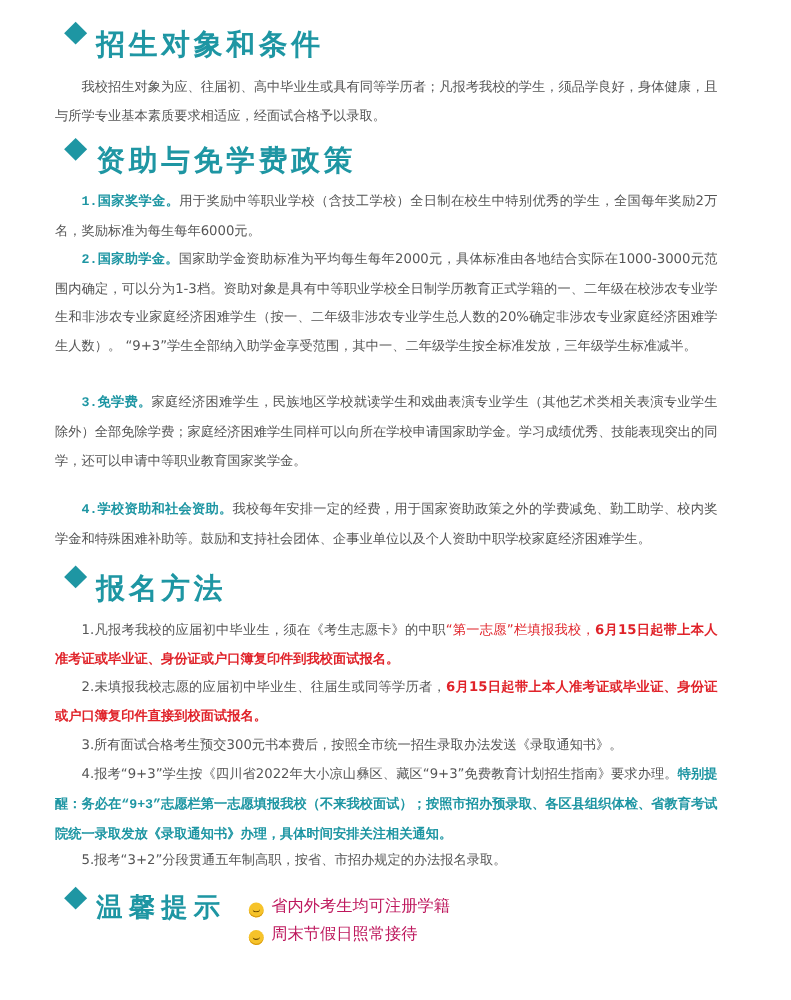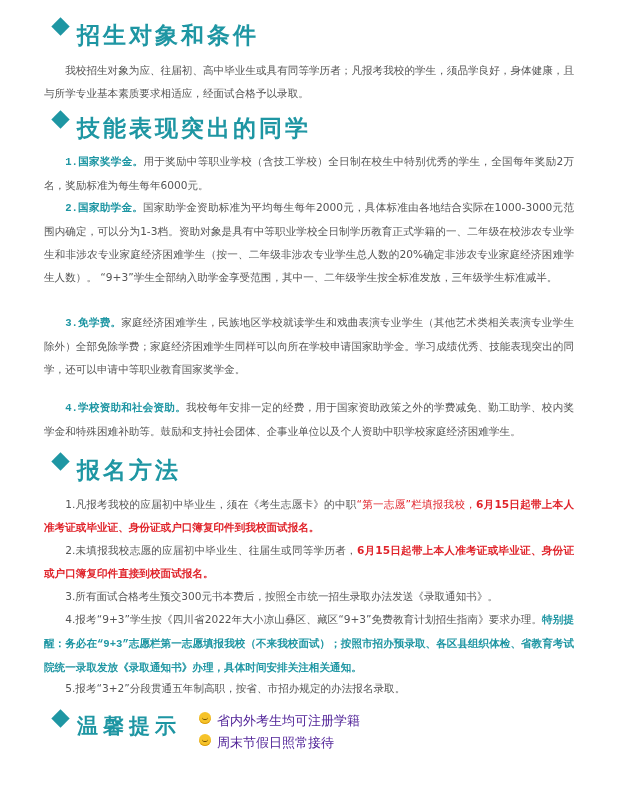--- a/index.html
+++ b/index.html
@@ -10,38 +10,38 @@
   .diamond { display:inline-block; width:13px; height:13px; background:#1e96a3;
              transform:rotate(45deg); margin:0 10px 0 4px; }
   .para { position:absolute; left:44px; width:530px; font-size:10.6px;
           line-height:23px; color:#555555; text-indent:2em; text-align:justify; }
   .hl { color:#1e96a3; font-weight:bold;font-family:Liberation Mono, monospace; }
   .red { color:#e0232a; }
   .redb { color:#e0232a; font-weight:bold; }
   .tips { position:absolute; left:50px; top:712px; display:flex; align-items:flex-start; }
   .tips .sec-title { position:static; font-size:21px; letter-spacing:5px; }
   .tip-list { margin-left:18px; }
-  .tip { display:flex; align-items:flex-start; font-size:13px; color:#4c1d95; height:22px; }
+  .tip { display:flex; align-items:flex-end; font-size:13px; color:#be185d; height:22px; }
   .smile { width:12px; height:12px; border-radius:50%; background:#f6c32a;
            margin-right:6px; position:relative; box-shadow:inset 0 -1px 0 #d99c10; }
   .smile::before { content:""; position:absolute; left:3px; top:4px; width:6px; height:3px;
            border-bottom:1.2px solid #6b4a00; border-radius:0 0 6px 6px; }
 </style>
 </head>
 <body>
 
 <div class="sec-title" style="top:20px;">
   <span class="diamond"></span>
   <span>招生对象和条件</span>
 </div>
 <div class="para" style="top:59px;">我校招生对象为应、往届初、高中毕业生或具有同等学历者；凡报考我校的学生，须品学良好，身体健康，且与所学专业基本素质要求相适应，经面试合格予以录取。</div>
 
 <div class="sec-title" style="top:113px;">
   <span class="diamond"></span>
-  <span>技能表现突出的同学</span>
+  <span>资助与免学费政策</span>
 </div>
 <div class="para" style="top:150px;">
   <span class="hl">1.国家奖学金。</span><span>用于奖励中等职业学校（含技工学校）全日制在校生中特别优秀的学生，全国每年奖励2万名，奖励标准为每生每年6000元。</span>
 </div>
 <div class="para" style="top:196px;">
   <span class="hl">2.国家助学金。</span><span>国家助学金资助标准为平均每生每年2000元，具体标准由各地结合实际在1000-3000元范围内确定，可以分为1-3档。资助对象是具有中等职业学校全日制学历教育正式学籍的一、二年级在校涉农专业学生和非涉农专业家庭经济困难学生（按一、二年级非涉农专业学生总人数的20%确定非涉农专业家庭经济困难学生人数）。 “9+3”学生全部纳入助学金享受范围，其中一、二年级学生按全标准发放，三年级学生标准减半。</span>
 </div>
 <div class="para" style="top:311px;">
   <span class="hl">3.免学费。</span><span>家庭经济困难学生，民族地区学校就读学生和戏曲表演专业学生（其他艺术类相关表演专业学生除外）全部免除学费；家庭经济困难学生同样可以向所在学校申请国家助学金。学习成绩优秀、技能表现突出的同学，还可以申请中等职业教育国家奖学金。</span>
 </div>

